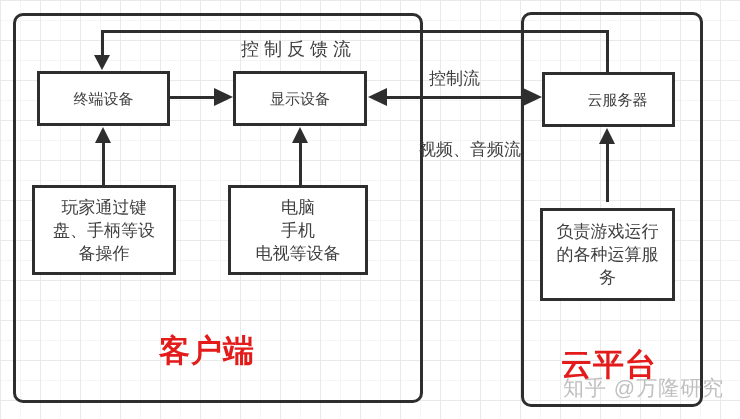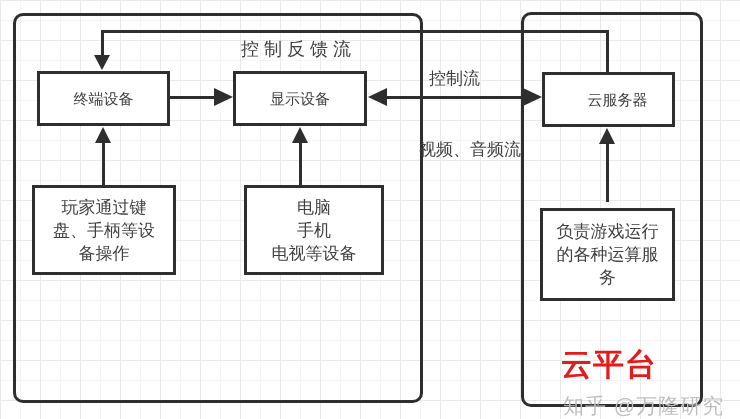--- a/index.html
+++ b/index.html
@@ -112,26 +112,27 @@
   <div class="arrowhead up" style="left:292px; top:127px;"></div>
 
   <div class="line" style="left:606px; top:143px; width:3px; height:59px;"></div>
   <div class="arrowhead up" style="left:599px; top:128px;"></div>
 
   <div class="node-box" style="left:37px; top:71px; width:133px; height:55px;">终端设备</div>
   <div class="node-box" style="left:233px; top:71px; width:134px; height:55px;">显示设备</div>
   <div class="node-box small-text" style="left:32px; top:185px; width:144px; height:90px;">玩家通过键
 盘、手柄等设
 备操作</div>
-  <div class="node-box small-text" style="left:228px; top:185px; width:140px; height:90px;margin-left:16px;">电脑
+  <div class="node-box small-text" style="left:228px; top:185px; width:140px; height:90px;">电脑
 手机
 电视等设备</div>
 
   <div class="node-box" style="left:542px; top:72px; width:133px; height:55px;padding-left:18px;">云服务器</div>
   <div class="node-box small-text" style="left:540px; top:208px; width:135px; height:93px;">负责游戏运行
 的各种运算服
 务</div>
 
+  <div class="region-label" style="left:159px; top:330px;">客户端</div>
   <div class="region-label" style="left:561px; top:344px;">云平台</div>
 
-  <div class="watermark" style="left:563px; top:392px;">知乎 @万隆研究</div>
+  <div class="watermark" style="left:563px; top:374px;">知乎 @万隆研究</div>
 
 </div>
 
 </body></html>

